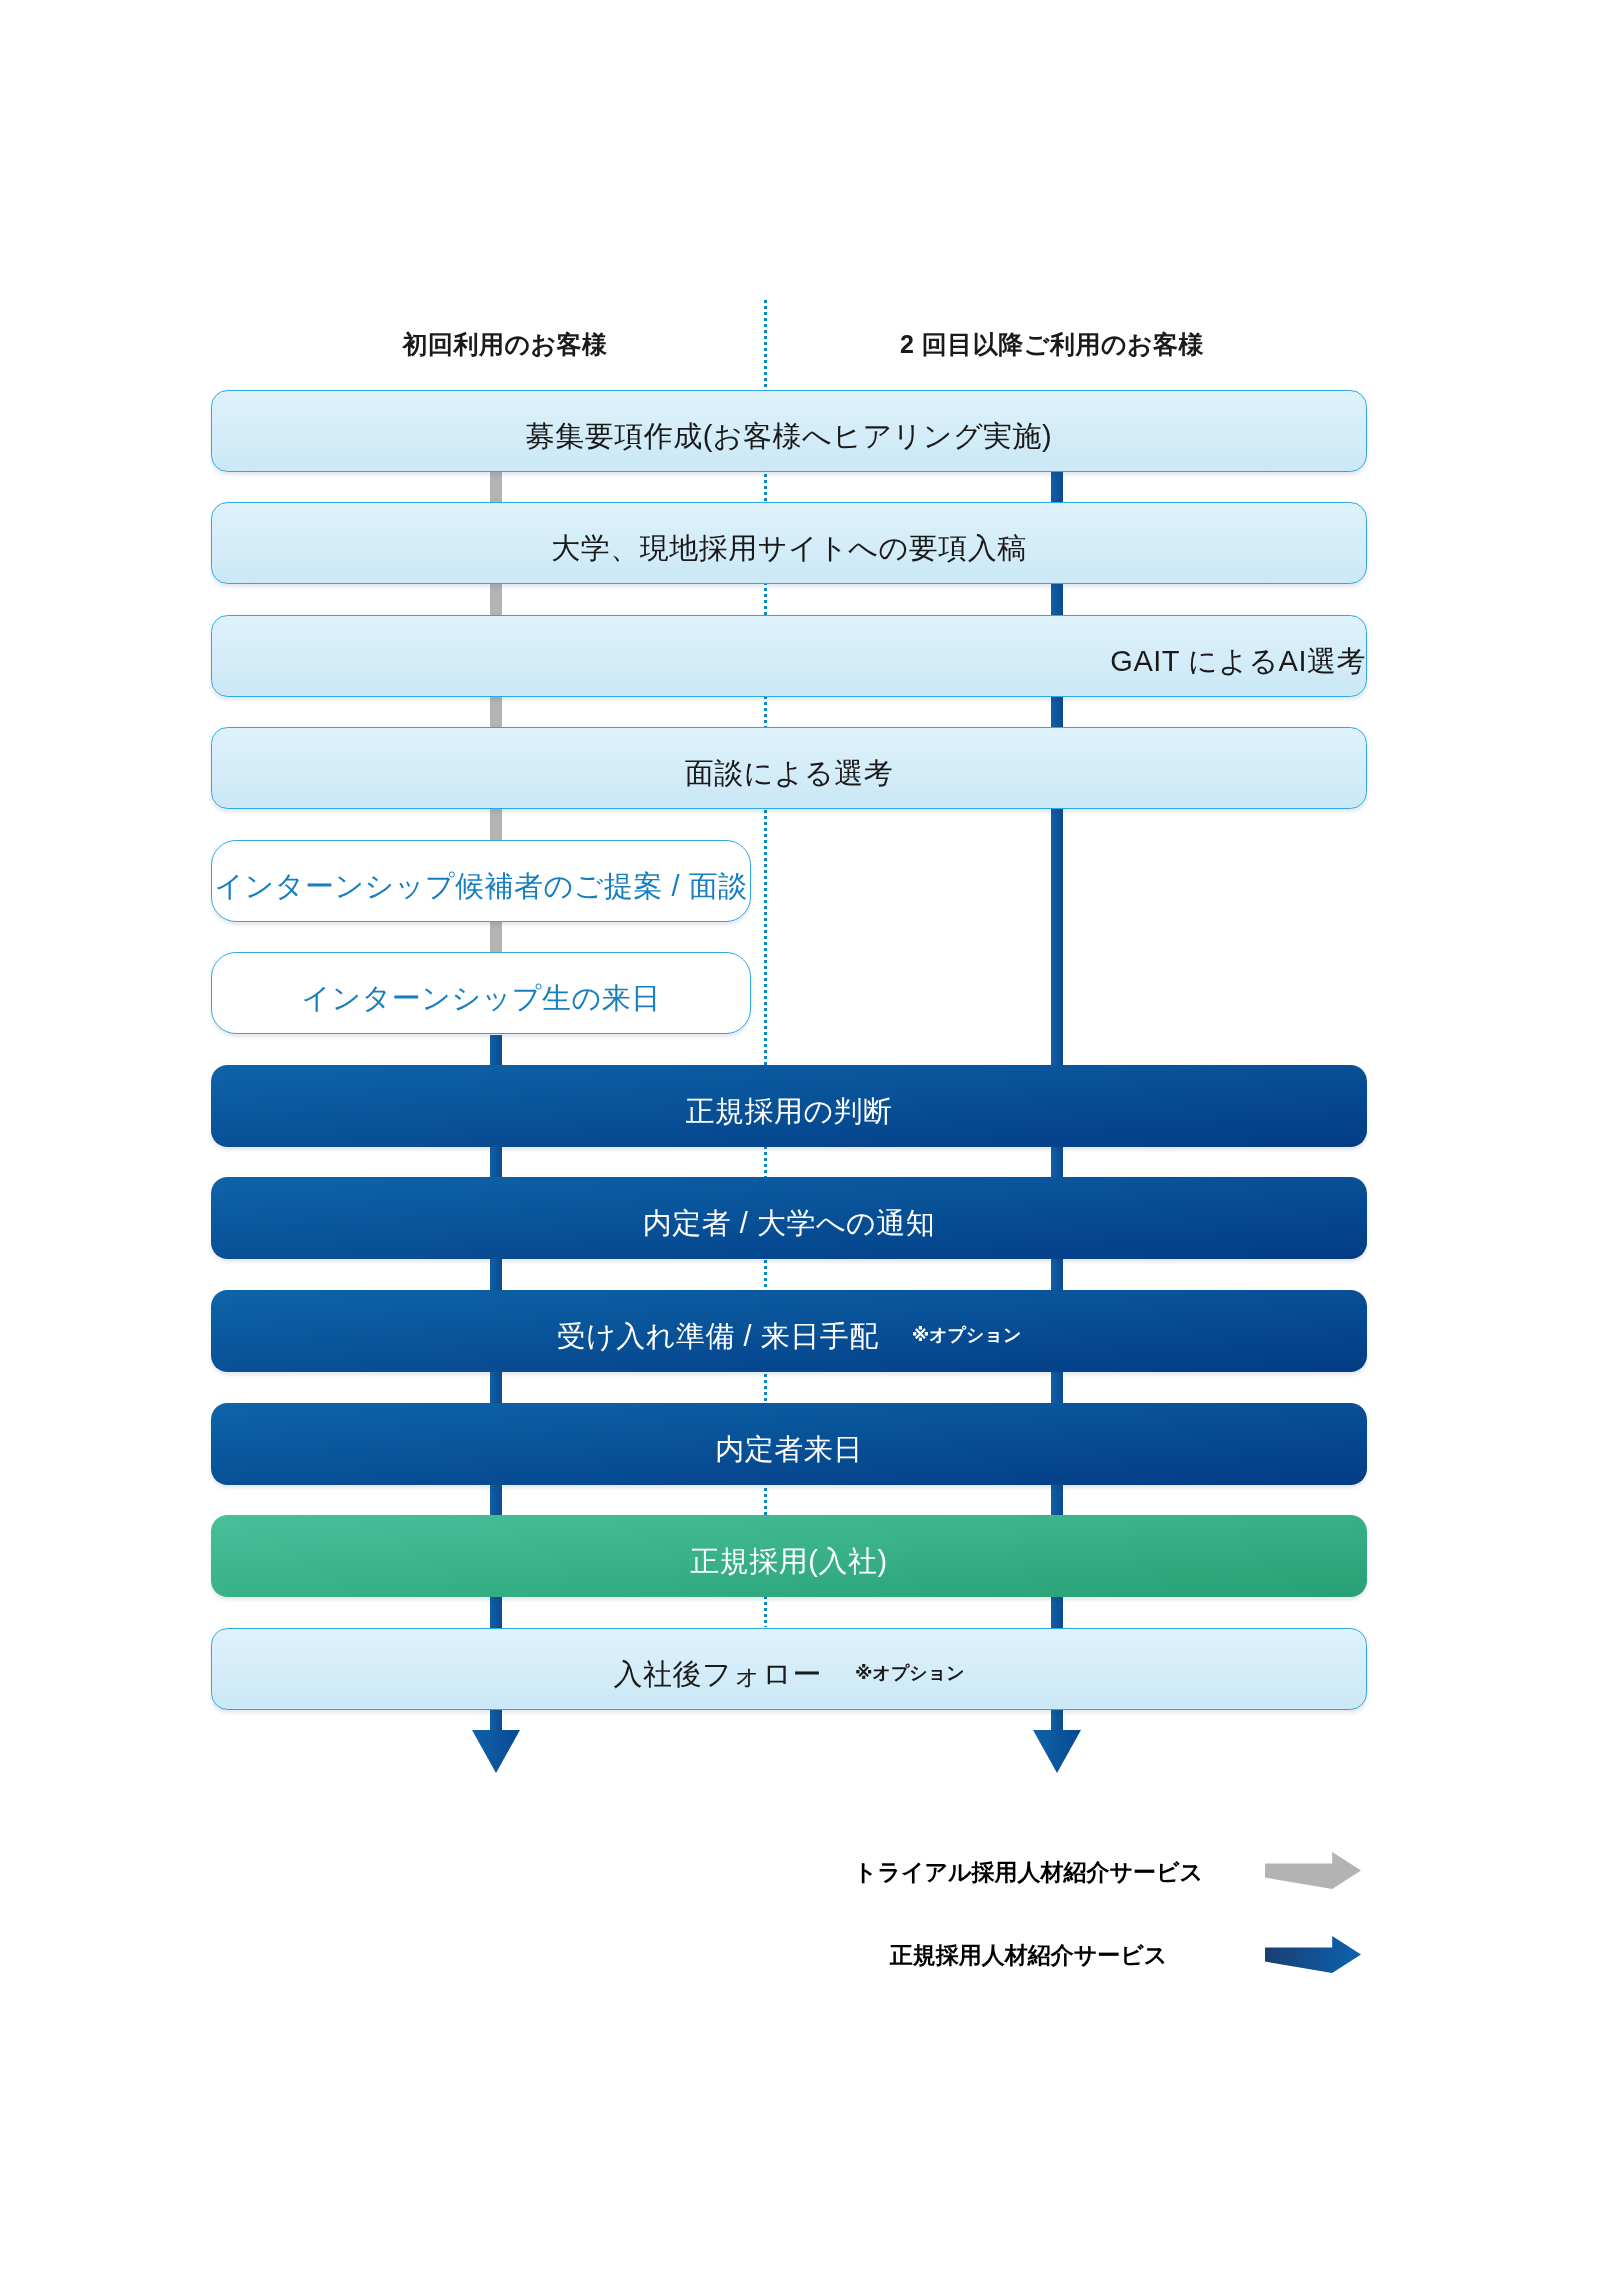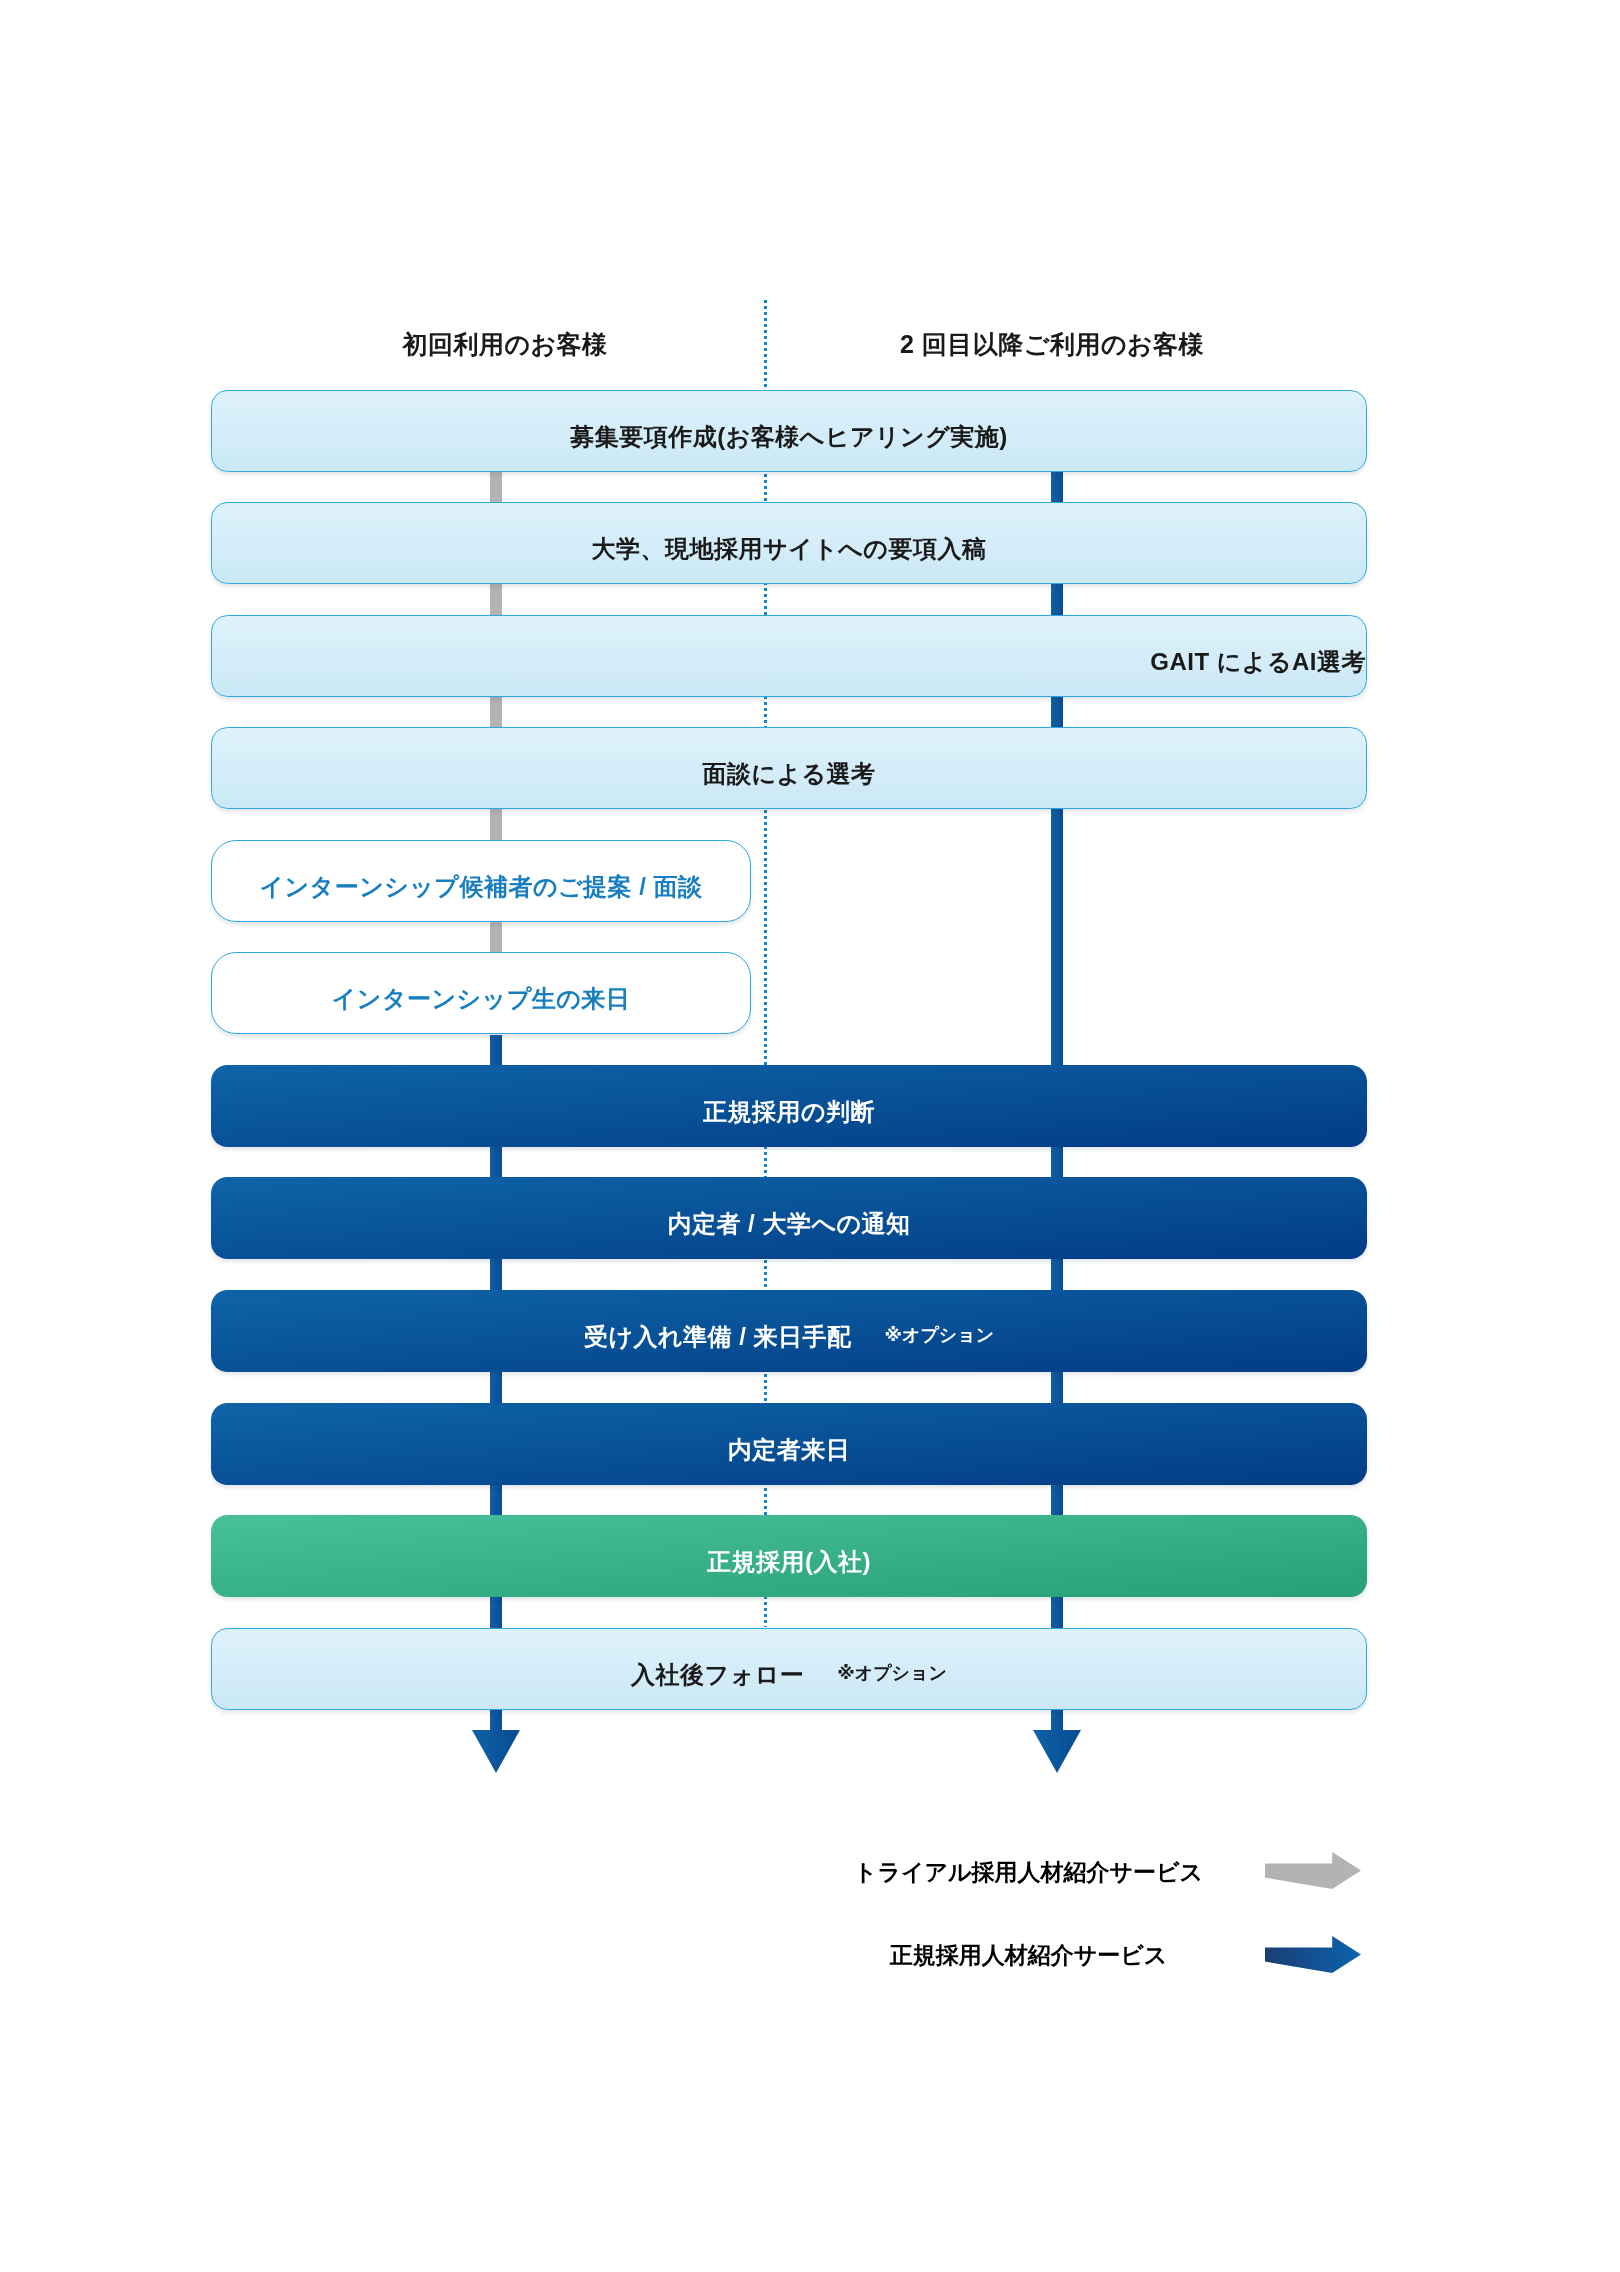--- a/index.html
+++ b/index.html
@@ -89,22 +89,22 @@
     background: linear-gradient(to bottom right, #0e64a8, #023c85);
     color: #ffffff;
     justify-content: center;
   }
   .step.green {
     background: linear-gradient(to bottom right, #48c19b, #28a075);
     color: #ffffff;
   }
 
   .step-label {
-    font-size: 24px;
-    font-weight: 700;
+    font-size: 29px;
+    font-weight: 400;
     letter-spacing: 0.5px;
     white-space: nowrap;
     margin-top: 12px;
   }
   .step-note {
     font-size: 18px;
     font-weight: 700;
     margin-left: 33px;
     white-space: nowrap;
     align-self: center;

